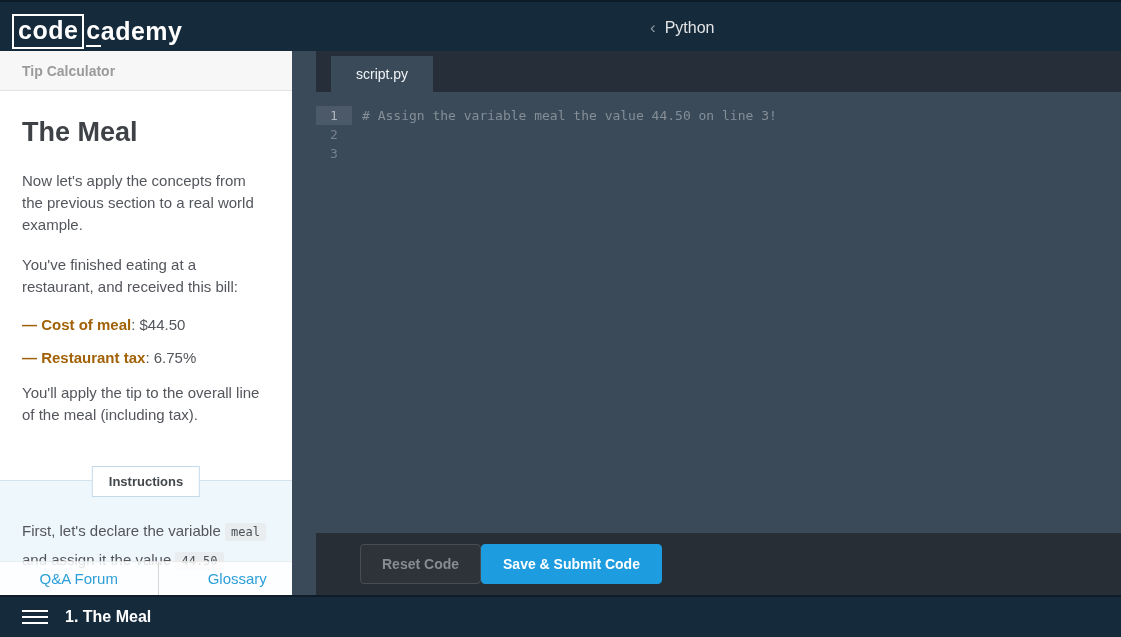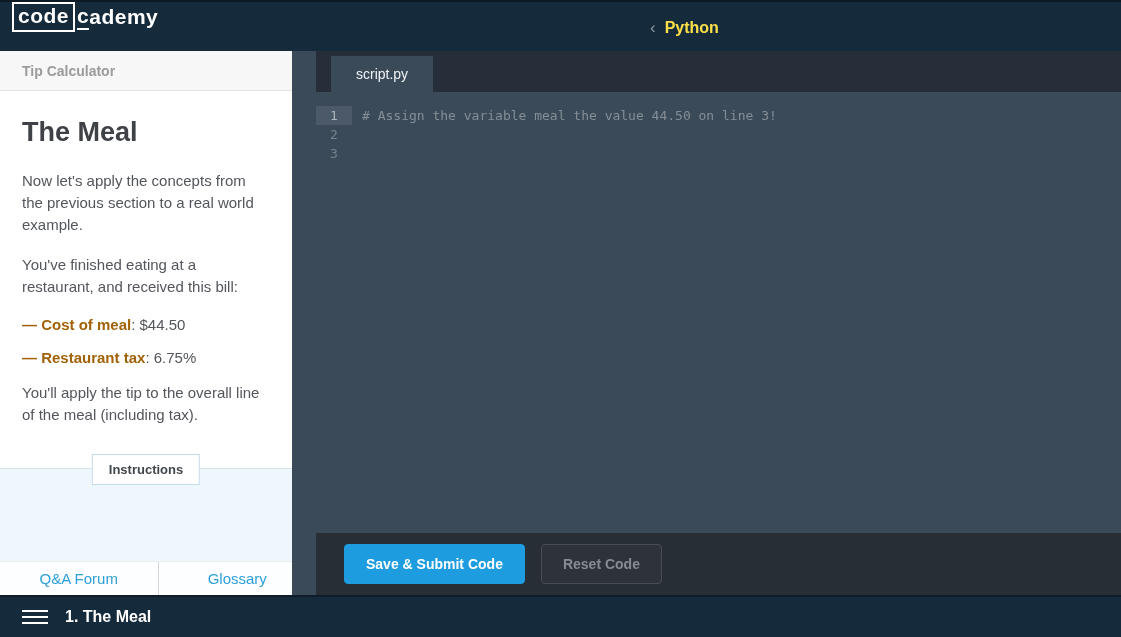--- a/index.html
+++ b/index.html
@@ -3,44 +3,44 @@
 <meta charset="utf-8">
 <style>
   * { margin:0; padding:0; box-sizing:border-box; }
   html,body { width:1121px; height:637px; }
   body { font-family:"Liberation Sans", sans-serif; overflow:hidden; background:#3a4a59; }
   .page { position:relative; width:1121px; height:637px; overflow:hidden; }
 
   
   .topnav { position:absolute; left:0; top:0; width:100%; height:51px;
             background:#152a3b; border-top:2px solid #0d1b27; }
-  .logo { position:absolute; left:12px; top:0; display:flex; align-items:center;
-          color:#fff; font-size:21px; font-weight:bold; letter-spacing:.5px; cursor:pointer; }
+  .logo { position:absolute; left:12px; top:12px; display:flex; align-items:center;
+          color:#fff; font-size:25px; font-weight:bold; letter-spacing:.5px; cursor:pointer; }
   .logo .code-box { border:2px solid #fff; padding:0px 4px 2px 4px; margin-right:2px; }
   .logo .u-c { border-bottom:2px solid #fff; padding-bottom:0px; }
   .breadcrumb { position:absolute; left:650px; top:0; height:51px; display:flex;
                 align-items:center; gap:9px; cursor:pointer; }
   .breadcrumb .chev { color:#8a98a3; font-size:17px; }
-  .breadcrumb .bc-label { color:#fde047; font-size:16px; font-weight:700; }
+  .breadcrumb .bc-label { color:#e5e5e5; font-size:16px; font-weight:400; }
 
   
   .left-panel { position:absolute; left:0; top:51px; width:292px; height:544px;
                 background:#fff; display:flex; flex-direction:column; overflow:hidden; }
   .panel-header { flex:0 0 40px; background:#f7f7f7; border-bottom:1px solid #e3e3e3;
                   display:flex; align-items:center; padding:0 22px; }
   .panel-header span { color:#9b9b9b; font-size:14px; font-weight:bold; }
   .panel-body { padding:26px 22px 0 22px; }
   .panel-body h1 { color:#3e4146; font-size:27px; font-weight:bold; margin-bottom:22px; }
   .panel-body p { color:#53565c; font-size:15px; line-height:22px; margin-bottom:18px; }
   .bill-row { margin:16px 0; font-size:15px; color:#53565c; }
   .bill-row b { color:#a16207; }
   .closing { margin-top:14px; }
 
   
-  .instructions { position:relative; flex:1 1 auto; margin-top:24px;
+  .instructions { position:relative; flex:1 1 auto; margin-top:36px;
                   background:#eef7fc; border-top:1px solid #d4e4ee;
                   padding:36px 22px 0 22px; }
   .instructions-chip { position:absolute; top:-15px; left:50%; transform:translateX(-50%);
                        background:#fff; border:1px solid #c3daea; padding:7px 16px;
                        font-size:13px; font-weight:bold; color:#42474c; white-space:nowrap; }
   .instr-text { color:#53565c; font-size:15px; line-height:27px; }
   .code-chip { font-family:"DejaVu Sans Mono", monospace; font-size:12px; color:#4a4f54;
                background:#e9edef; border-radius:2px; padding:2px 6px; }
   .panel-footer { position:absolute; left:0; bottom:0; width:316px; height:34px;
                   background:rgba(255,255,255,0.84); border-top:1px solid rgba(0,0,0,0.07);
@@ -107,20 +107,24 @@
       <div class="bill-row">
         <b>— Cost of meal</b><span>: $44.50</span>
       </div>
       <div class="bill-row">
         <b>— Restaurant tax</b><span>: 6.75%</span>
       </div>
       <p class="closing">You'll apply the tip to the overall line of the meal (including tax).</p>
     </div>
     <div class="instructions">
       <div class="instructions-chip">Instructions</div>
+      <div class="instr-text">
+        <span>First, let's declare the variable </span><span class="code-chip">meal</span>
+        <span>and assign it the value </span><span class="code-chip">44.50</span>
+      </div>
     </div>
     <div class="panel-footer">
       <div class="half">
         <a>Q&amp;A Forum</a>
       </div>
       <div class="half">
         <a>Glossary</a>
       </div>
     </div>
   </div>
@@ -140,22 +144,22 @@
         <span class="gutter">2</span>
         <span class="code-text"></span>
       </div>
       <div class="code-line">
         <span class="gutter">3</span>
         <span class="code-text"></span>
       </div>
     </div>
 
     <div class="action-bar">
+      <button class="btn btn-secondary">Reset Code</button>
       <button class="btn btn-primary">Save &amp; Submit Code</button>
-      <button class="btn btn-secondary">Reset Code</button>
     </div>
   </div>
 
   <div class="bottom-bar">
     <div class="menu-icon">
         <i></i>
         <i></i>
         <i></i>
       </div>
     <span class="bottom-title">1. The Meal</span>

